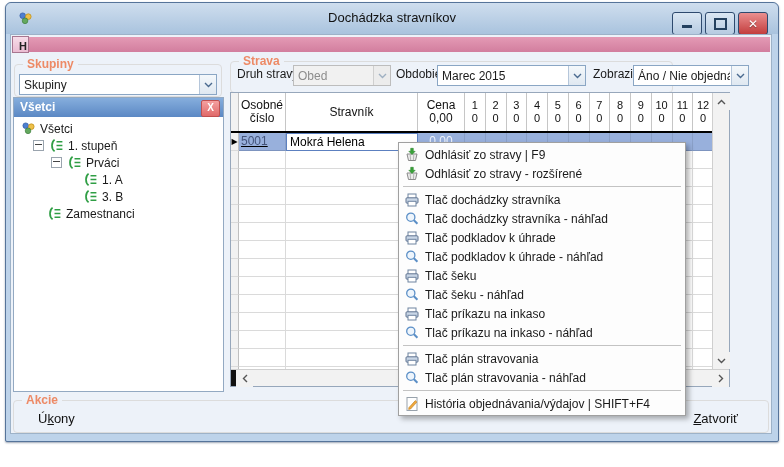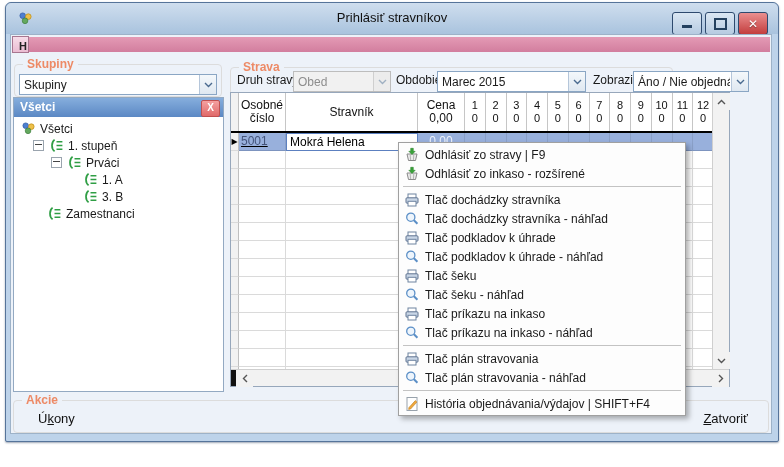--- a/index.html
+++ b/index.html
@@ -100,21 +100,21 @@
 
 <div class="canvas">
   <div class="window">
 
     <div class="titlebar">
       <span class="app-icon" id="appicon"><svg width="15" height="15" viewBox="0 0 16 16">
             <circle cx="5" cy="5" r="3" fill="#4d7fd0" stroke="#2c55a0" stroke-width=".7"></circle>
             <circle cx="11" cy="6" r="3" fill="#eec04a" stroke="#b8860b" stroke-width=".7"></circle>
             <circle cx="7.5" cy="10.5" r="3" fill="#63a85e" stroke="#3a7a38" stroke-width=".7"></circle>
           </svg></span>
-      <span class="title">Prihlásiť stravníkov</span>
+      <span class="title">Dochádzka stravníkov</span>
       <div class="winbtns">
         <div class="wbtn">
             <div class="glyph-min"></div>
           </div>
         <div class="wbtn">
             <div class="glyph-max"></div>
           </div>
         <div class="wbtn close">
             <span class="glyph-x">✕</span>
           </div>
@@ -195,21 +195,21 @@
                   <path d="M5.2 1.5 C2 4 2 10 5.2 12.5" fill="none" stroke="#2f9e44" stroke-width="1.6"></path>
                   <line x1="7" y1="3.5" x2="12.5" y2="3.5" stroke="#2f9e44" stroke-width="1.4"></line>
                   <line x1="7" y1="7" x2="12.5" y2="7" stroke="#2f9e44" stroke-width="1.4"></line>
                   <line x1="7" y1="10.5" x2="12.5" y2="10.5" stroke="#2f9e44" stroke-width="1.4"></line>
                 </svg></span>
               <span>Zamestnanci</span>
             </div>
           </div>
       </div>
 
-      <div class="fs" style="left:219px;top:26px;width:443px;height:32px;margin-top:6px;">
+      <div class="fs" style="left:219px;top:26px;width:443px;height:32px;">
         <span class="legend">Strava</span>
         <span class="flabel" style="left:6px;">Druh stravy</span>
         <div class="combo disabled" style="left:62px;top:3px;width:98px;">
           <span class="val">Obed</span>
           <span class="dd">
               <svg width="9" height="6">
                 <path d="M1 1 L4.5 4.5 L8 1" stroke="#9fb0c2" fill="none" stroke-width="1.4"></path>
               </svg>
             </span>
         </div>
@@ -580,21 +580,21 @@
               <svg width="6" height="9">
                 <path d="M1 1 L4.5 4.5 L1 8" stroke="#555" fill="none" stroke-width="1.4"></path>
               </svg>
             </div>
         </div>
       </div>
 
       <div class="fs" style="left:2px;top:365px;width:756px;height:33px;">
         <span class="legend">Akcie</span>
         <span class="accel-label" style="left:24px;top:10px;" id="ukony">Ú<u>k</u>ony</span>
-        <span class="accel-label" style="right:20px;top:10px;" id="zatvorit"><u>Z</u>atvoriť</span>
+        <span class="accel-label" style="right:30px;top:10px;" id="zatvorit"><u>Z</u>atvoriť</span>
       </div>
 
     </div>
   </div>
 
   <div class="menu" id="menu">
       <div class="mitem">
         <span class="micon">
           <svg width="16" height="16" viewBox="0 0 16 16">
             <path d="M3 7h10l-1.5 6.5h-7z" fill="#ececec" stroke="#8a8a8a"></path>
@@ -607,21 +607,21 @@
       </div>
       <div class="mitem">
         <span class="micon">
           <svg width="16" height="16" viewBox="0 0 16 16">
             <path d="M3 7h10l-1.5 6.5h-7z" fill="#ececec" stroke="#8a8a8a"></path>
             <line x1="6.2" y1="7.5" x2="6.6" y2="13" stroke="#b5b5b5"></line>
             <line x1="9.8" y1="7.5" x2="9.4" y2="13" stroke="#b5b5b5"></line>
             <path d="M8 7.5L4.8 4.3h1.9v-3h2.6v3h1.9z" fill="#3aa33a" stroke="#1e7a1e" stroke-width=".5"></path>
           </svg>
         </span>
-        <span>Odhlásiť zo inkaso - rozšírené</span>
+        <span>Odhlásiť zo stravy - rozšírené</span>
       </div>
       <div class="msep"></div>
       <div class="mitem">
         <span class="micon">
           <svg width="16" height="16" viewBox="0 0 16 16">
             <rect x="4" y="2" width="8" height="4.5" fill="#fff" stroke="#6e84a0"></rect>
             <rect x="2" y="5.8" width="12" height="5.4" rx="1" fill="#c9d6e6" stroke="#5f7390"></rect>
             <rect x="4" y="9.3" width="8" height="4.7" fill="#fff" stroke="#6e84a0"></rect>
           </svg>
         </span>

